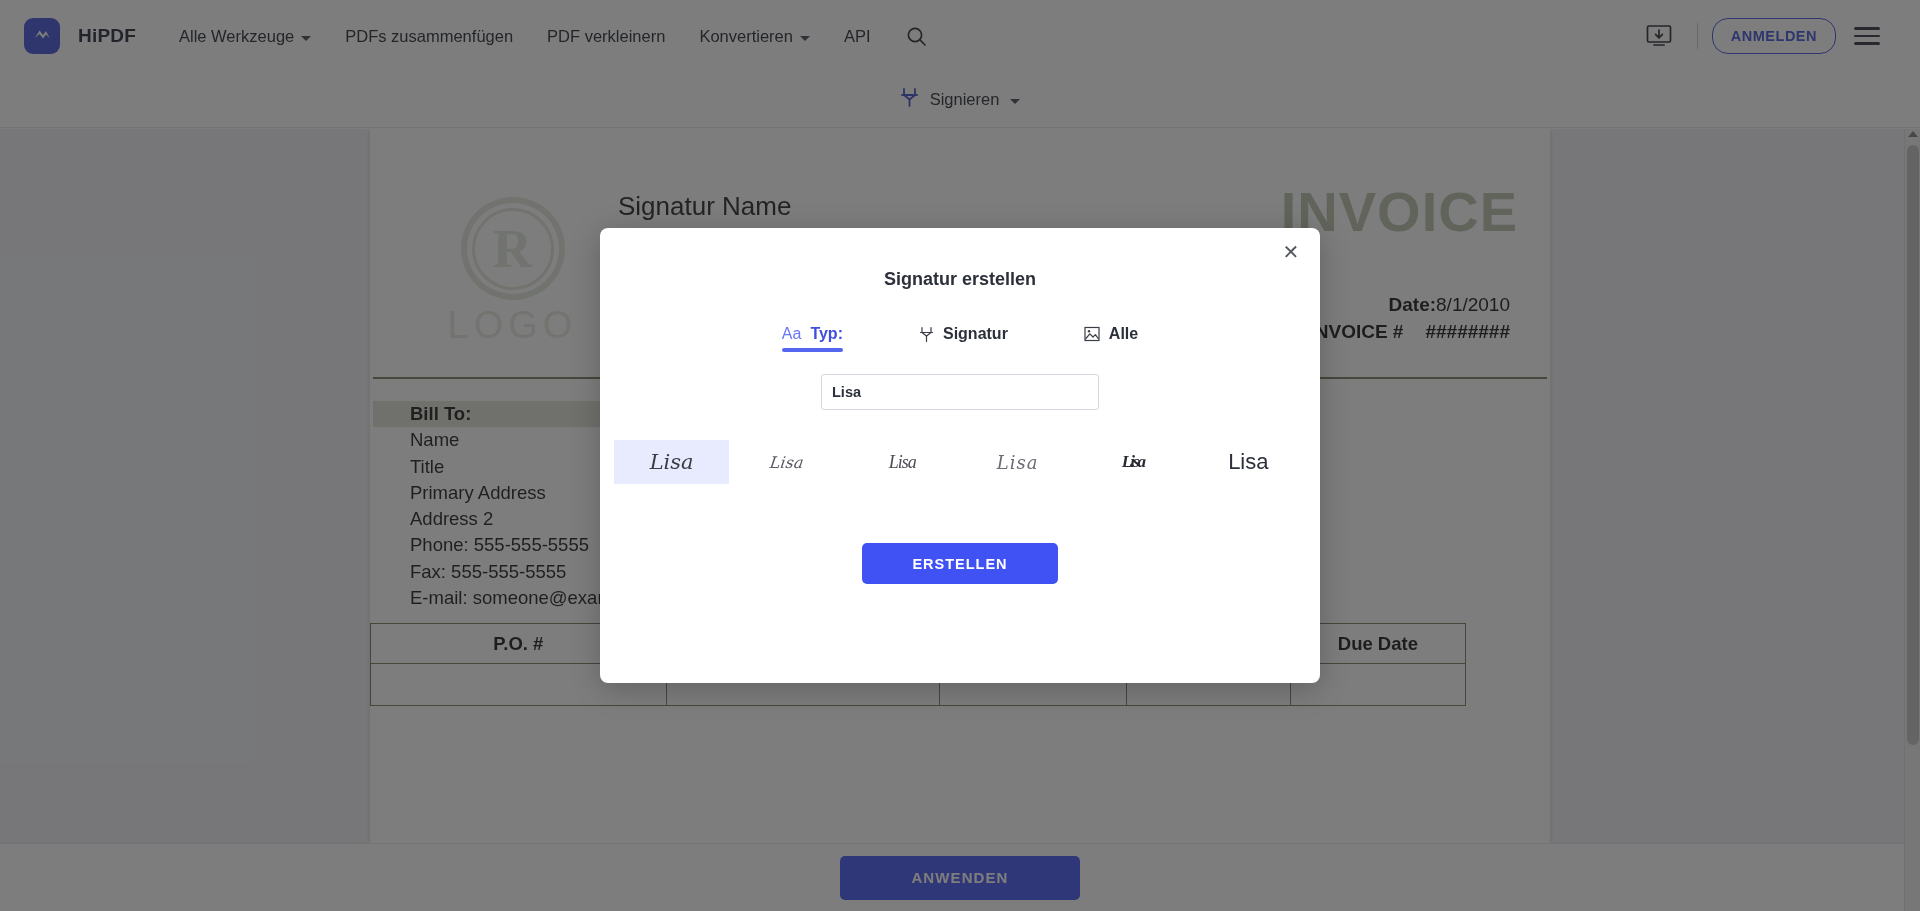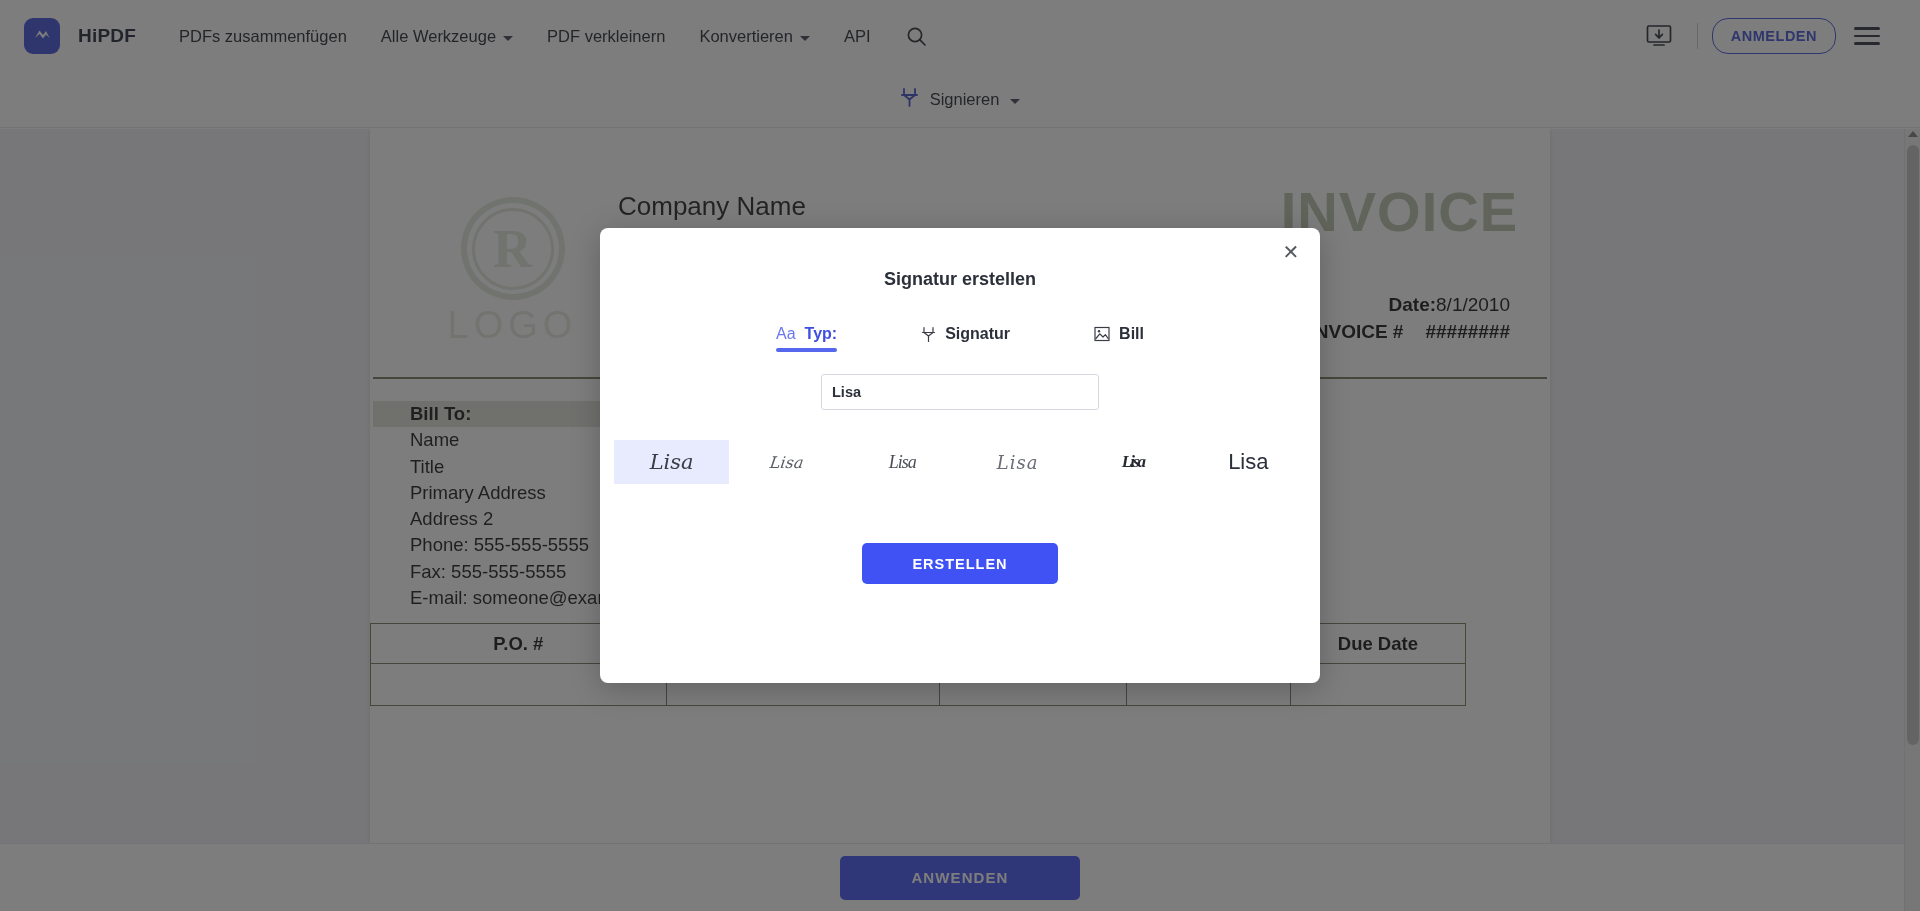--- a/index.html
+++ b/index.html
@@ -251,21 +251,21 @@
   }
   .modal-title {
     text-align: center;
     margin-top: 41px;
     font-size: 18px; font-weight: bold;
     color: #2c303a;
     font-family: "Liberation Sans", sans-serif;
   }
   .tabs {
     display: flex; justify-content: center;
-    gap: 8px;
+    gap: 0;
     margin-top: 35px;
   }
   .tab {
     display: flex; align-items: center; gap: 9px;
     font-size: 16px; font-weight: bold;
     color: #2c303a;
     cursor: pointer;
     padding: 0 0 9px 0;
     position: relative;
     margin: 0 38px;
@@ -333,25 +333,25 @@
       <div class="brand-logo">
         <svg width="22" height="22" viewBox="0 0 22 22" aria-hidden="true">
           <path d="M4 13 L8.5 5.5 L12 10 L15 6 L18.5 13 L15 9.5 L12 13.5 L8.5 9 Z" fill="#ffffff"></path>
         </svg>
       </div>
       <span class="brand-name">HiPDF</span>
     </div>
 
     <div class="navlinks">
       <div class="navlink">
-        <span>PDFs zusammenfügen</span>
-      </div>
-      <div class="navlink">
         <span>Alle Werkzeuge</span>
         <i class="caret"></i>
+      </div>
+      <div class="navlink">
+        <span>PDFs zusammenfügen</span>
       </div>
       <div class="navlink">
         <span>PDF verkleinern</span>
       </div>
       <div class="navlink">
         <span>Konvertieren</span>
         <i class="caret"></i>
       </div>
       <div class="navlink">
         <span>API</span>
@@ -401,21 +401,21 @@
     <div class="page">
       <div class="page-inner">
 
         <div class="logo-wm">
           <div class="logo-ring">
             <div class="logo-ring-inner">R</div>
           </div>
           <div class="logo-text">LOGO</div>
         </div>
 
-        <div class="company-name">Company Name</div>
+        <div class="company-name">Signatur Name</div>
         <div class="invoice-title">INVOICE</div>
 
         <div class="inv-date">
           <b>Date:</b><span>8/1/2010</span>
         </div>
         <div class="inv-num">
           <span>INVOICE #</span><span class="hashes">########</span>
         </div>
 
         <div class="hr-rule"></div>
@@ -501,21 +501,21 @@
         <span>Signatur</span>
       </div>
       <div class="tab">
         <span class="tab-ico">
           <svg width="16" height="16" viewBox="0 0 16 16" aria-hidden="true">
             <rect x="1" y="1.5" width="14" height="13" fill="none" stroke="#3a3d46" stroke-width="1.2"></rect>
             <circle cx="5" cy="5.2" r="1.2" fill="#3a3d46"></circle>
             <path d="M1.5 13 L5.8 7.8 L9 11 L11.4 8.6 L14.5 13" fill="none" stroke="#3a3d46" stroke-width="1.2" stroke-linejoin="round"></path>
           </svg>
         </span>
-        <span>Bill</span>
+        <span>Alle</span>
       </div>
     </div>
 
     <div class="sig-input-wrap">
       <input class="sig-input" type="text" value="Lisa" style="">
     </div>
 
     <div class="styles-row">
       <div class="style-cell selected">
         <span class="s1">Lisa</span>

